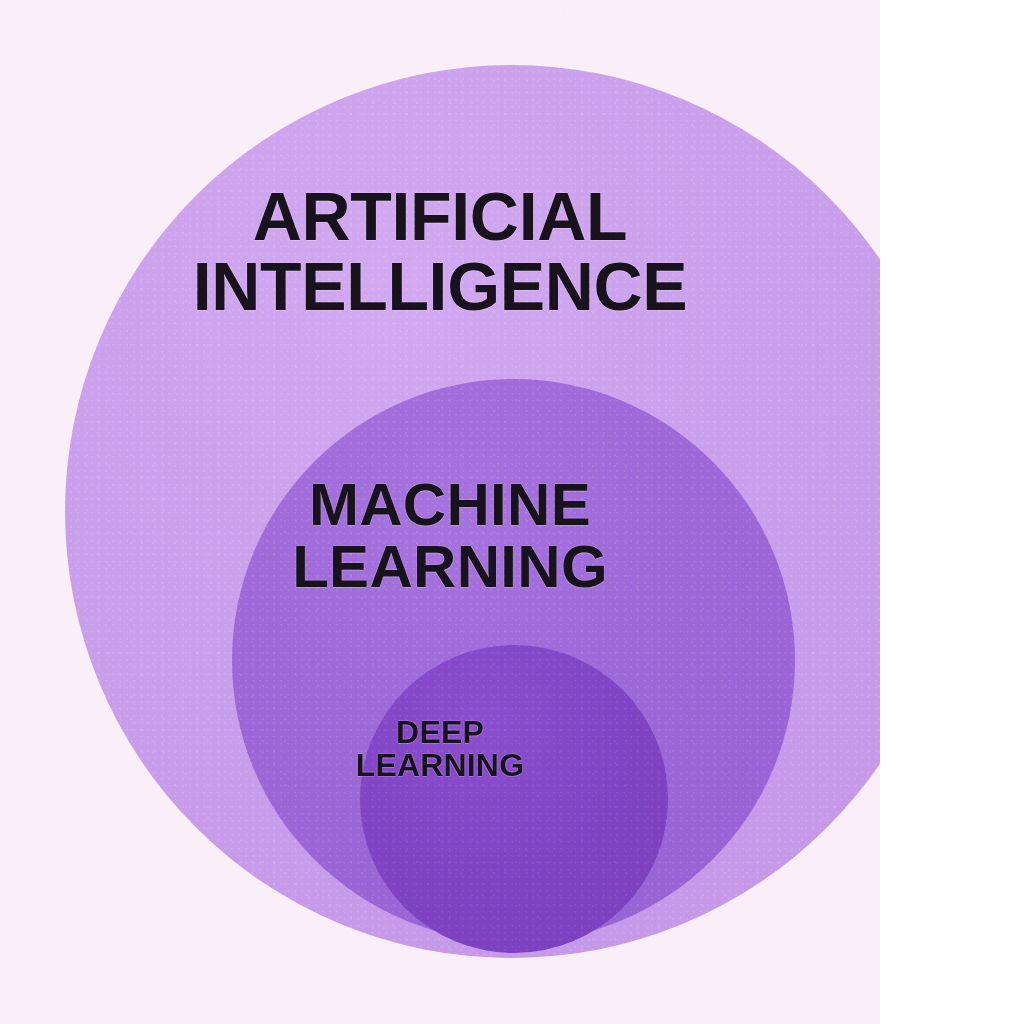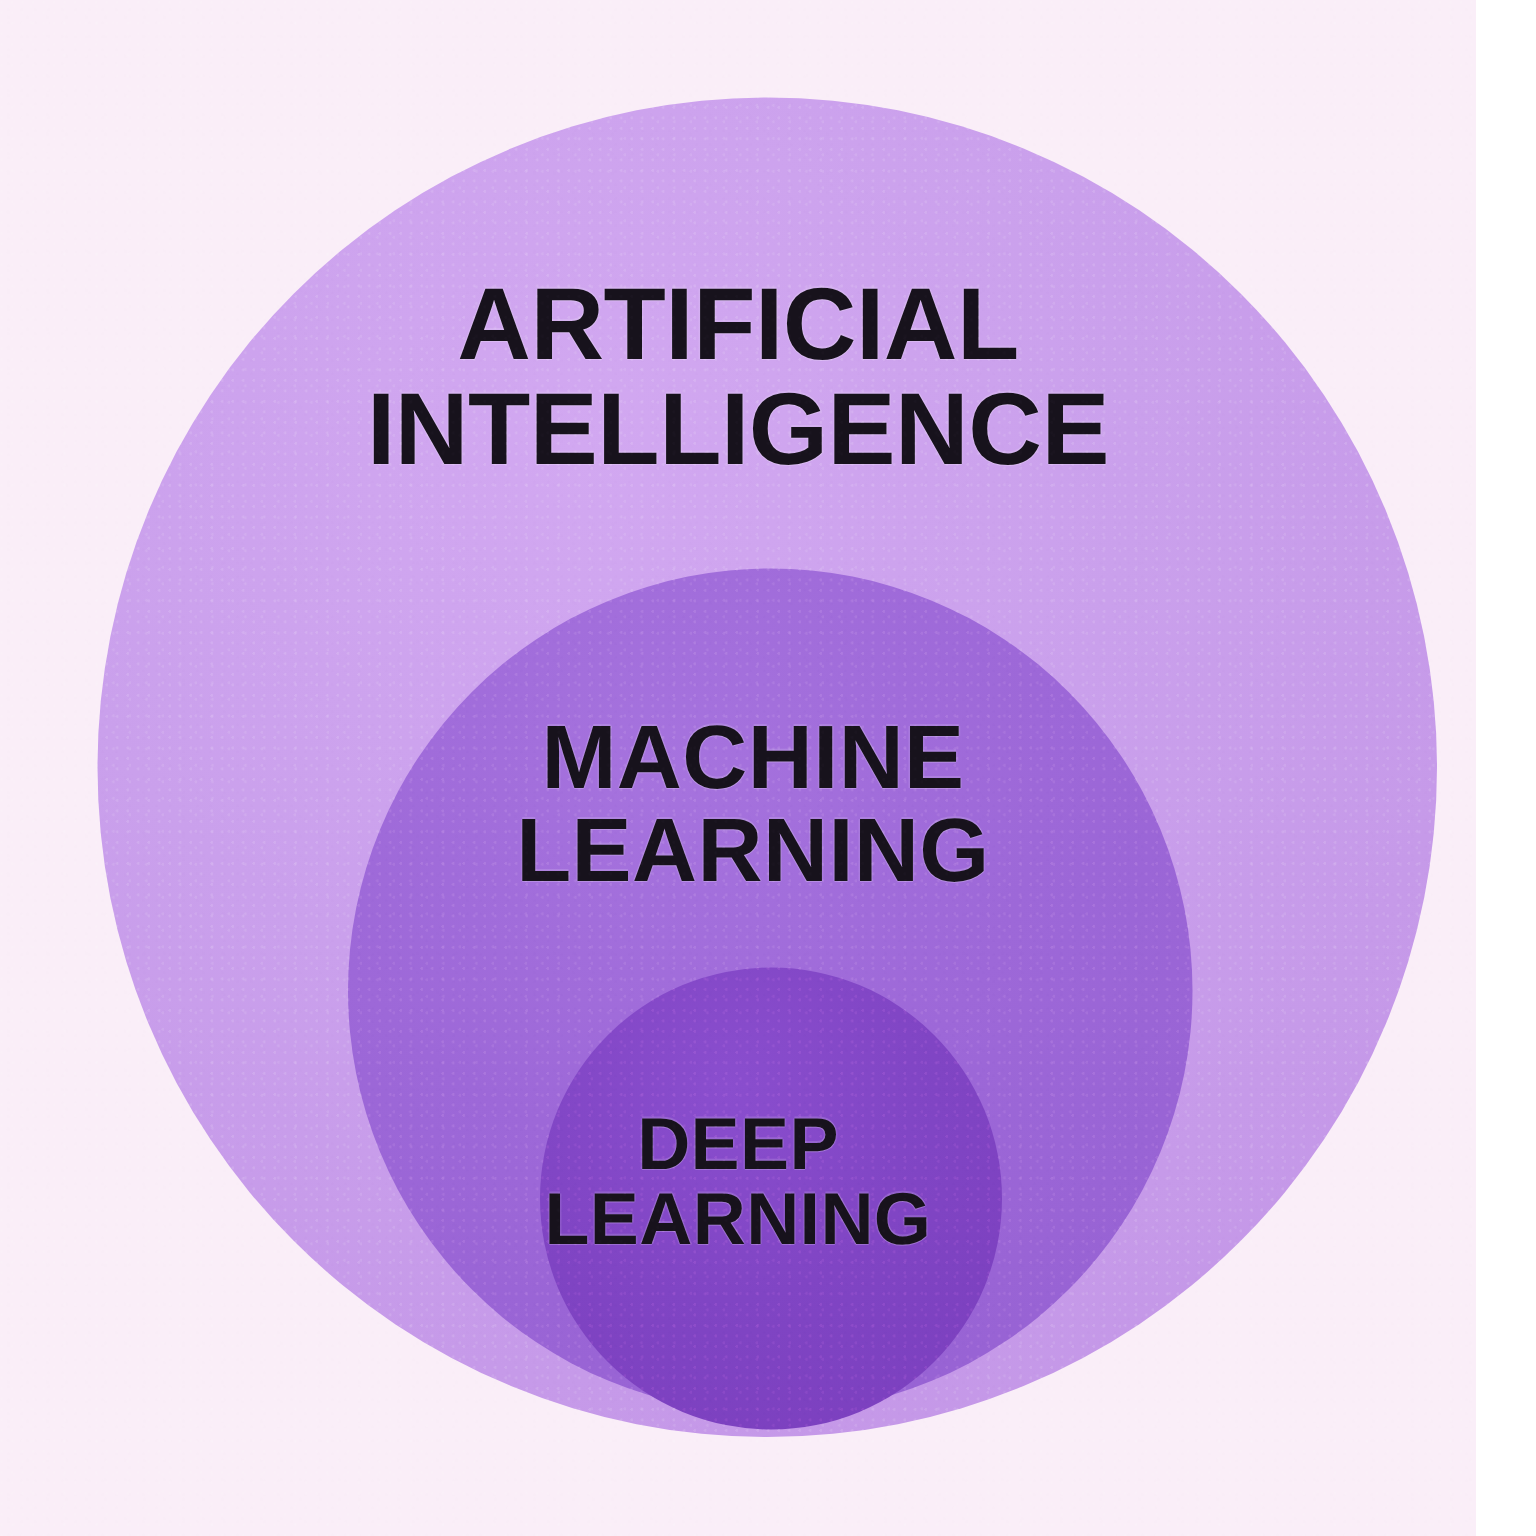--- a/index.html
+++ b/index.html
@@ -8,21 +8,21 @@
   }
   body {
     width: 1024px;
     height: 1024px;
     overflow: hidden;
     font-family: "Liberation Sans", sans-serif;
   }
 
   #infographic {
     position: relative;
-    width: 984px;
+    width: 880px;
     height: 1024px;
     background: #faeef8;
     overflow: hidden;
   }
 
   
   #grain {
     position: absolute;
     inset: 0;
     pointer-events: none;
@@ -100,23 +100,23 @@
   }
 
   #label-ml {
     top: 474px;
     left: 10px;
     font-size: 60px;
     letter-spacing: 0.005em;
   }
 
   #label-dl {
-    top: 738px;
+    top: 716px;
     left: 0;
-    font-size: 49px;
+    font-size: 32px;
     letter-spacing: 0.005em;
   }
 </style>
 </head>
 <body>
 
 <div id="infographic" style="background: rgb(250, 238, 248);">
 
   <div class="circle" id="circle-ai" style="width: 893px; height: 893px; left: 64.5px; top: 64.5px;"></div>
 

